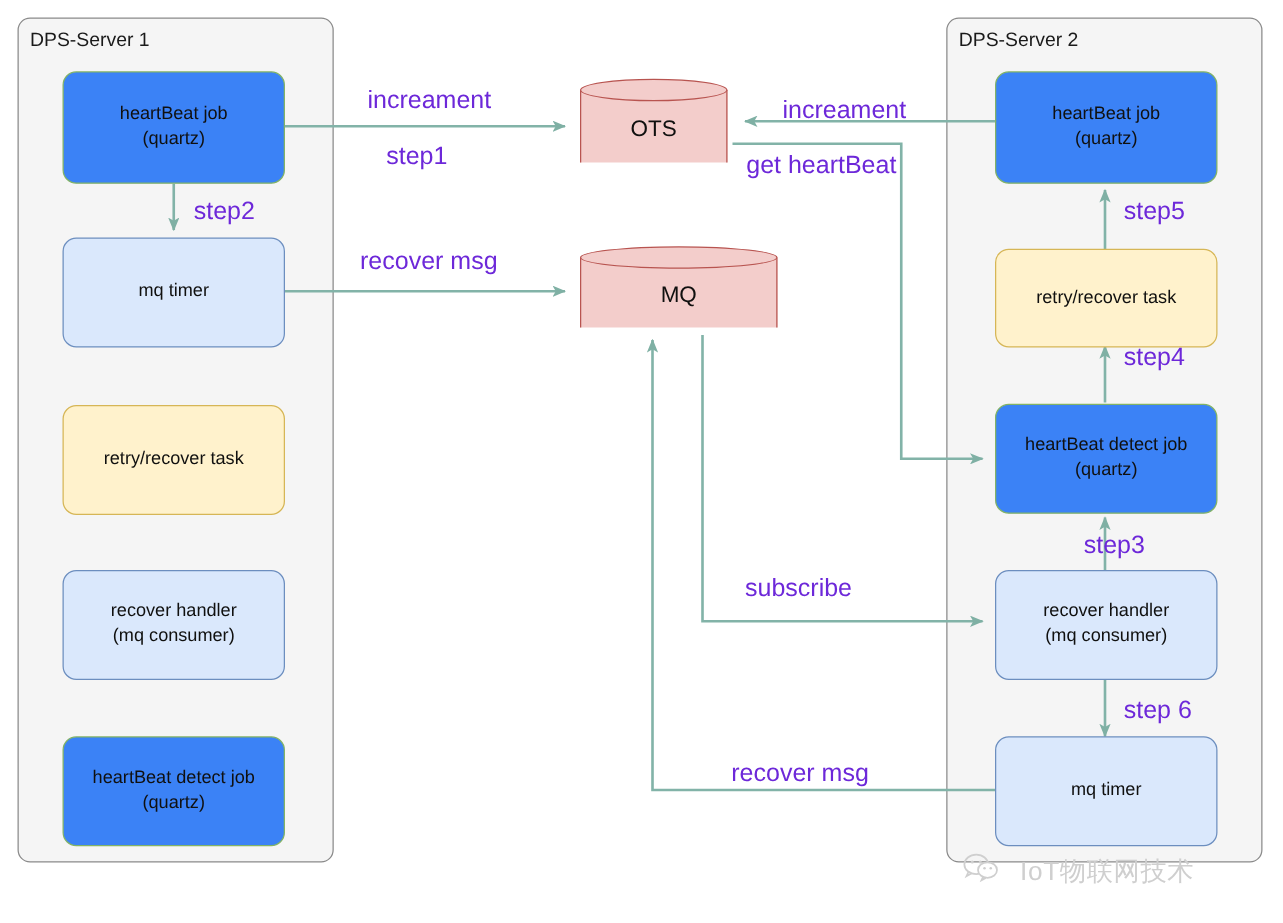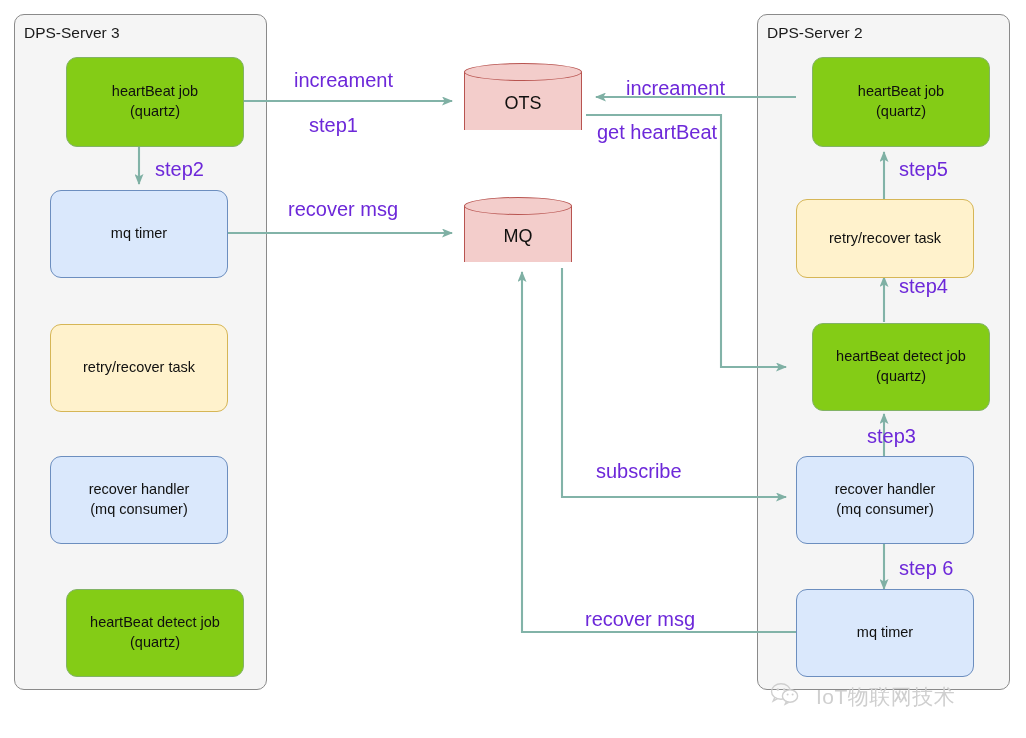--- a/index.html
+++ b/index.html
@@ -47,21 +47,21 @@
     display: flex;
     align-items: center;
     justify-content: center;
     text-align: center;
     font-size: 14.5px;
     line-height: 1.35;
     color: #10100f;
     border-width: 1.5px;
     border-style: solid;
   }
-  .node.green  { background: #84cc16; border-color: #82b366; margin-left: 16px; }
+  .node.green  { background: #3b82f6; border-color: #82b366; }
   .node.blue   { background: #dae8fc; border-color: #6c8ebf; }
   .node.yellow { background: #fff2cc; border-color: #d6b656; }
 
   
   .cyl {
     position: absolute;
   }
   .cyl .body {
     position: absolute;
     left: 0;
@@ -115,21 +115,21 @@
     letter-spacing: 0.5px;
   }
   .watermark .wm-text { color: #cfcfcf; }
 </style>
 </head>
 <body>
 
 <div id="canvas">
 
   <div class="server-box" style="left:14px; top:14px; width:253px; height:676px;"></div>
-  <div class="server-title" style="left:24px; top:24px;">DPS-Server 3</div>
+  <div class="server-title" style="left:24px; top:24px;">DPS-Server 1</div>
 
   <div class="server-box" style="left:757px; top:14px; width:253px; height:676px;"></div>
   <div class="server-title" style="left:767px; top:24px;text-align:right;">DPS-Server 2</div>
 
   <svg class="layer" viewBox="0 0 1026 738" xmlns="http://www.w3.org/2000/svg">
     <defs>
       <marker id="ah" markerWidth="11" markerHeight="9" refX="10" refY="4.5" orient="auto" markerUnits="userSpaceOnUse">
         <path d="M0,0 L11,4.5 L0,9 L2.6,4.5 Z" fill="#7fb0a4"></path>
       </marker>
     </defs>
@@ -159,21 +159,21 @@
     </g>
   </svg>
 
   <div class="cyl" style="left:464px; top:63px; width:118px; height:76px;">
     <div class="cap-bottom"></div>
     <div class="body"></div>
     <div class="cap-top"></div>
     <div class="caplabel">OTS</div>
   </div>
 
-  <div class="cyl" style="left:464px; top:197px; width:108px; height:74px;">
+  <div class="cyl" style="left:464px; top:197px; width:118px; height:74px;padding-left:40px;">
     <div class="cap-bottom"></div>
     <div class="body"></div>
     <div class="cap-top"></div>
     <div class="caplabel">MQ</div>
   </div>
 
   <div class="node green" style="left:50px; top:57px; width:178px; height:90px;">
     <span>
       <span>heartBeat job</span><br>
       <span>(quartz)</span>

